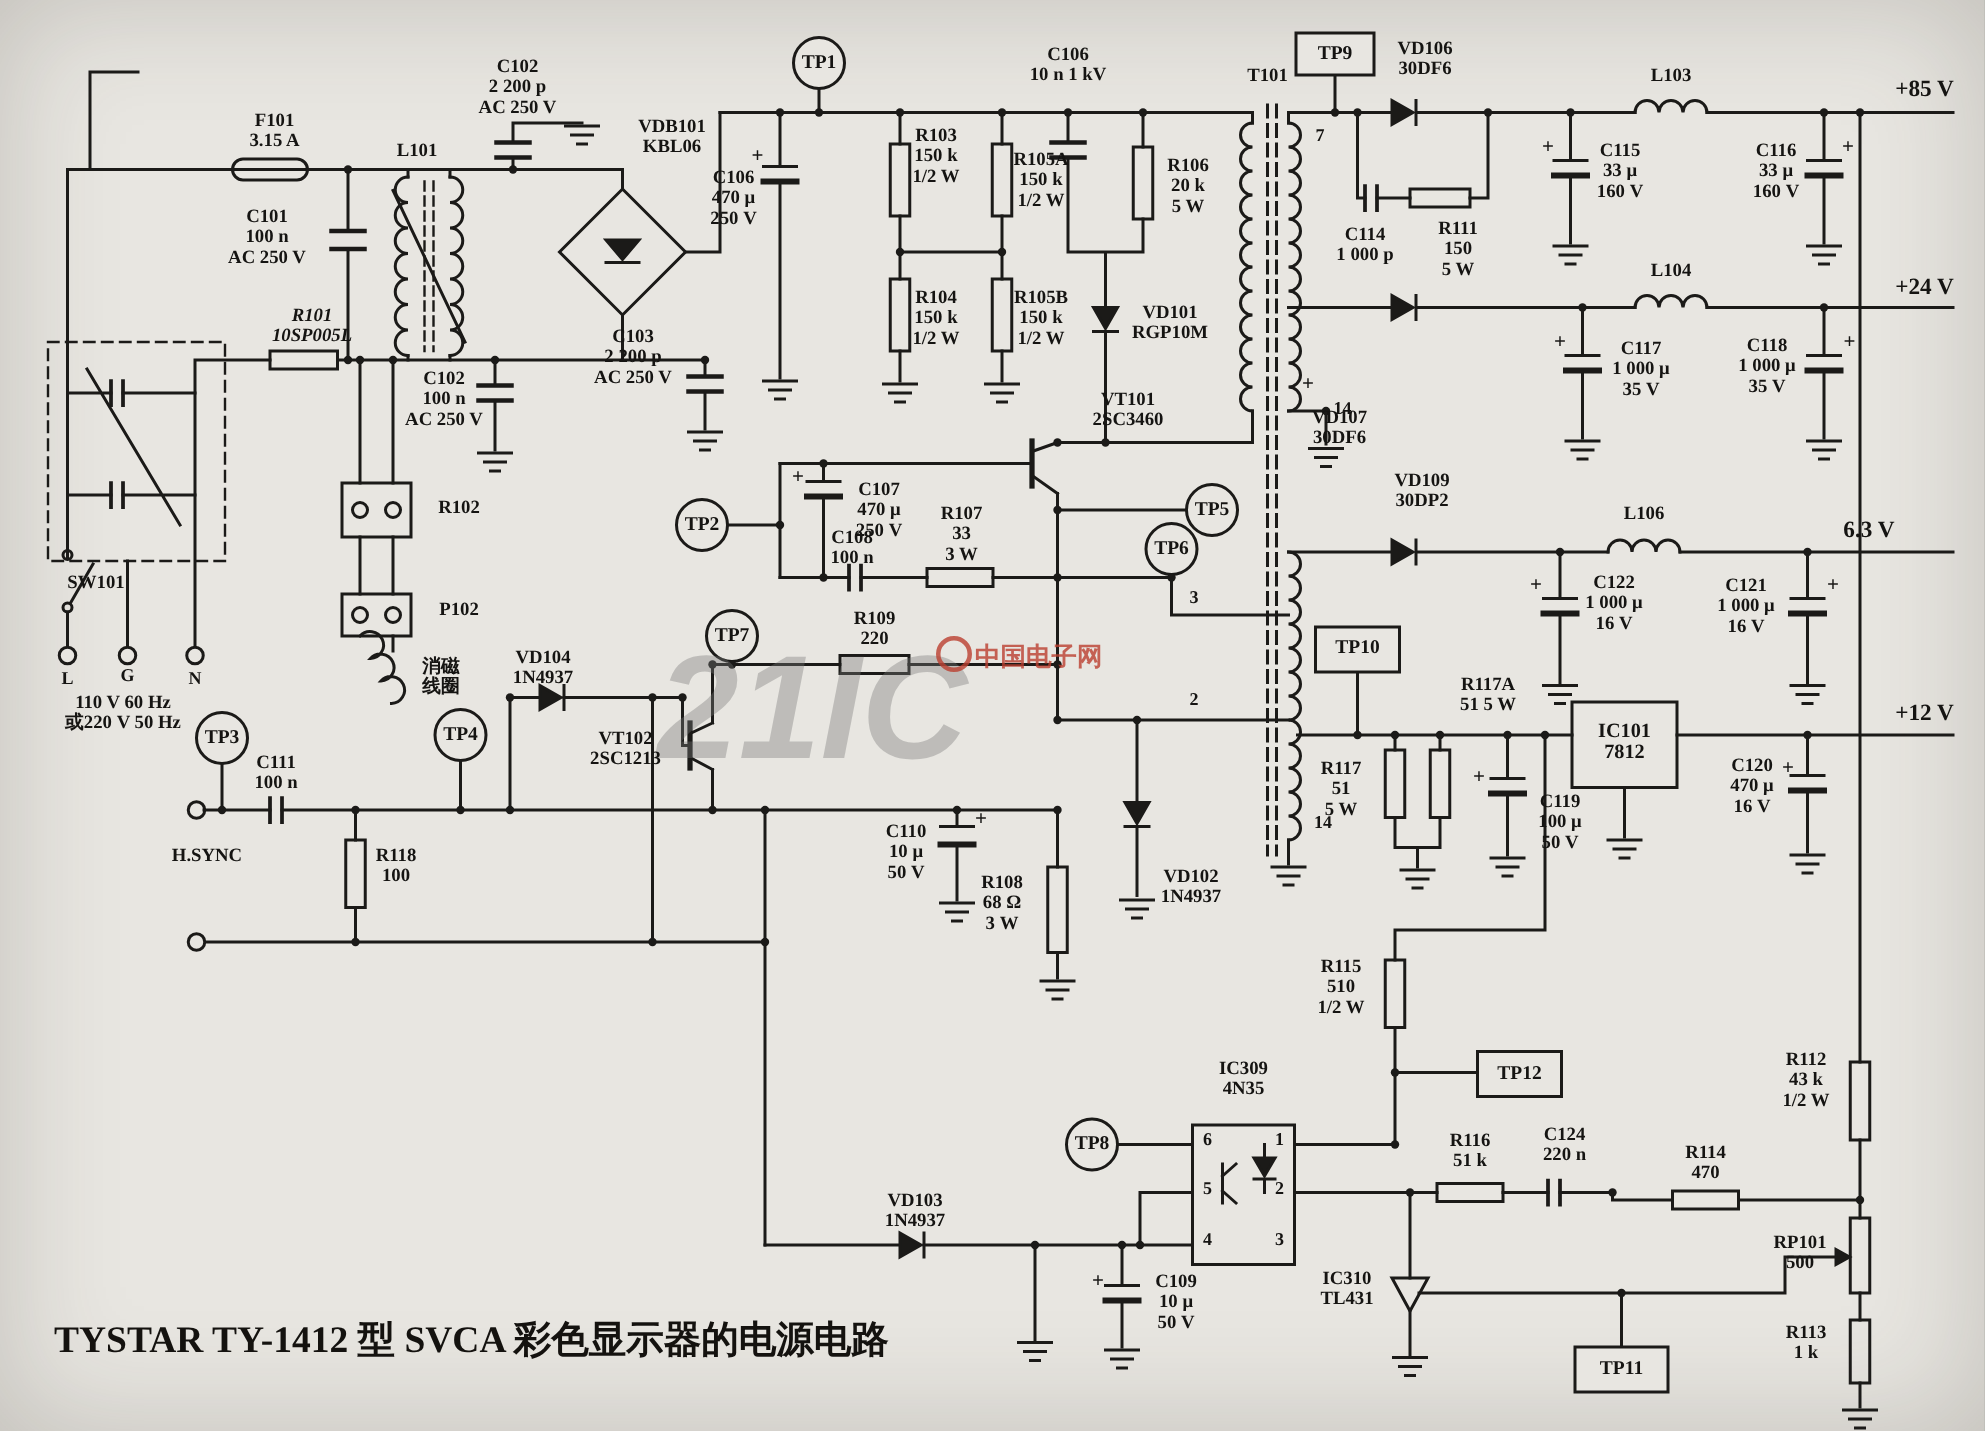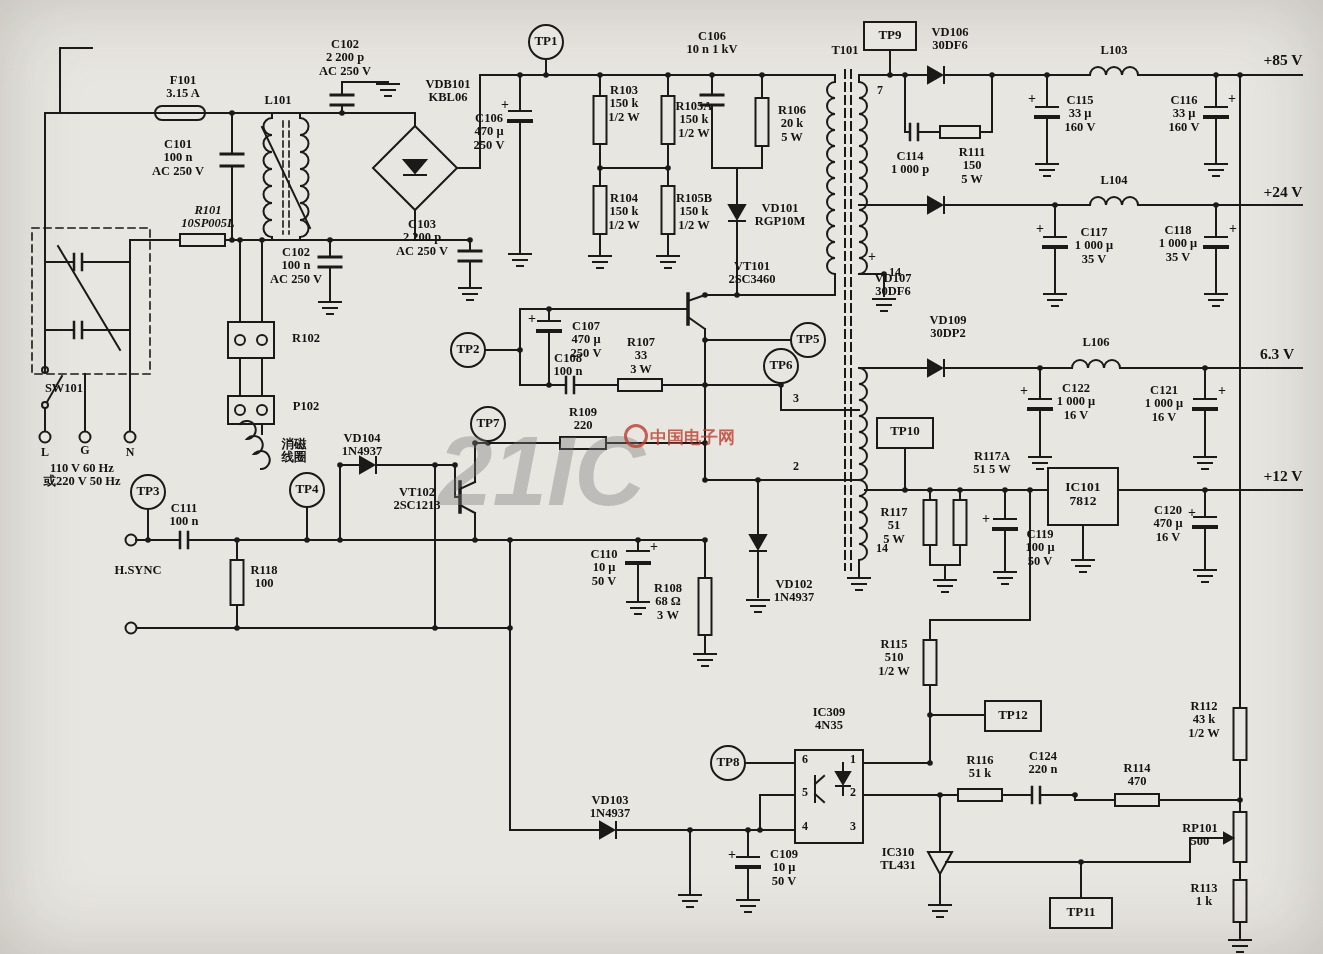--- a/index.html
+++ b/index.html
@@ -542,21 +542,21 @@
 30DP2</div>
       <div class="lbl" style="left: 1096px; top: 336px;">L106</div>
       <div class="lbl" style="left: 1076px; top: 382px;">C122
 1 000 μ
 16 V</div>
       <div class="lbl plus" style="left: 1024px; top: 384px;">+</div>
       <div class="lbl" style="left: 1164px; top: 384px;">C121
 1 000 μ
 16 V</div>
       <div class="lbl plus" style="left: 1222px; top: 384px;">+</div>
-      <div class="lbl volt" style="left: 1277px; top: 346px;">6.3 V</div>
+      <div class="lbl volt" style="left: 1246px; top: 346px;">6.3 V</div>
       <div class="lbl tp" style="left: 905px; top: 424px;">TP10</div>
       <div class="lbl" style="left: 992px; top: 450px;">R117A
 51  5 W</div>
       <div class="lbl ic" style="left: 1083px; top: 480px;">IC101
 7812</div>
       <div class="lbl volt" style="left: 1283px; top: 468px;">+12 V</div>
       <div class="lbl" style="left: 894px; top: 506px;">R117
 51
 5 W</div>
       <div class="lbl" style="left: 1040px; top: 528px;">C119
@@ -614,14 +614,15 @@
       <div class="lbl pin" style="left: 45px; top: 446px;">L</div>
       <div class="lbl pin" style="left: 85px; top: 444px;">G</div>
       <div class="lbl pin" style="left: 130px; top: 446px;">N</div>
       <div class="lbl" style="left: 82px; top: 462px;">110 V  60 Hz
 或220 V 50 Hz</div>
       <div class="lbl" style="left: 138px; top: 564px;">H.SYNC</div>
       <div class="lbl" style="left: 264px; top: 564px;">R118
 100</div>
     </div>
 
+<div class="title">TYSTAR TY-1412 型 SVCA 彩色显示器的电源电路</div>
 
 </div>
 
 </body></html>

